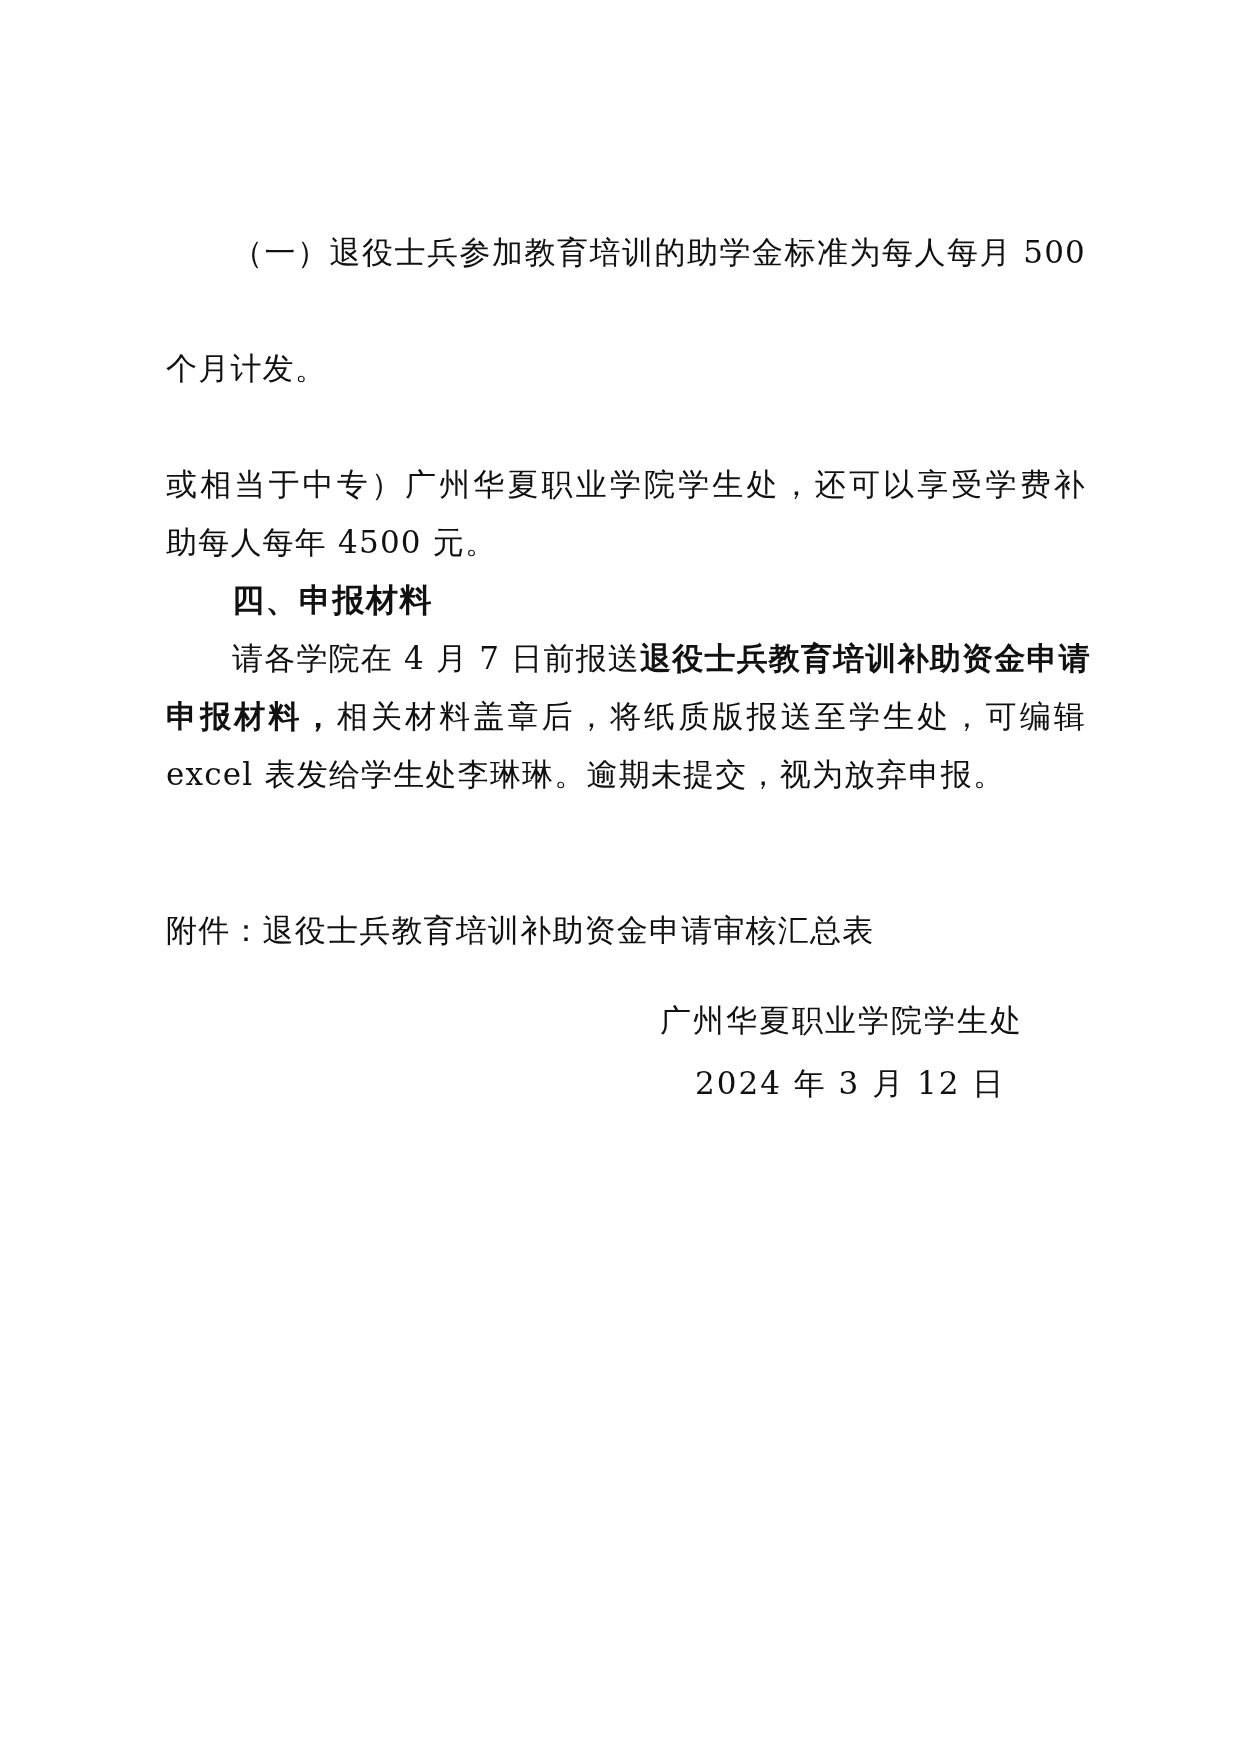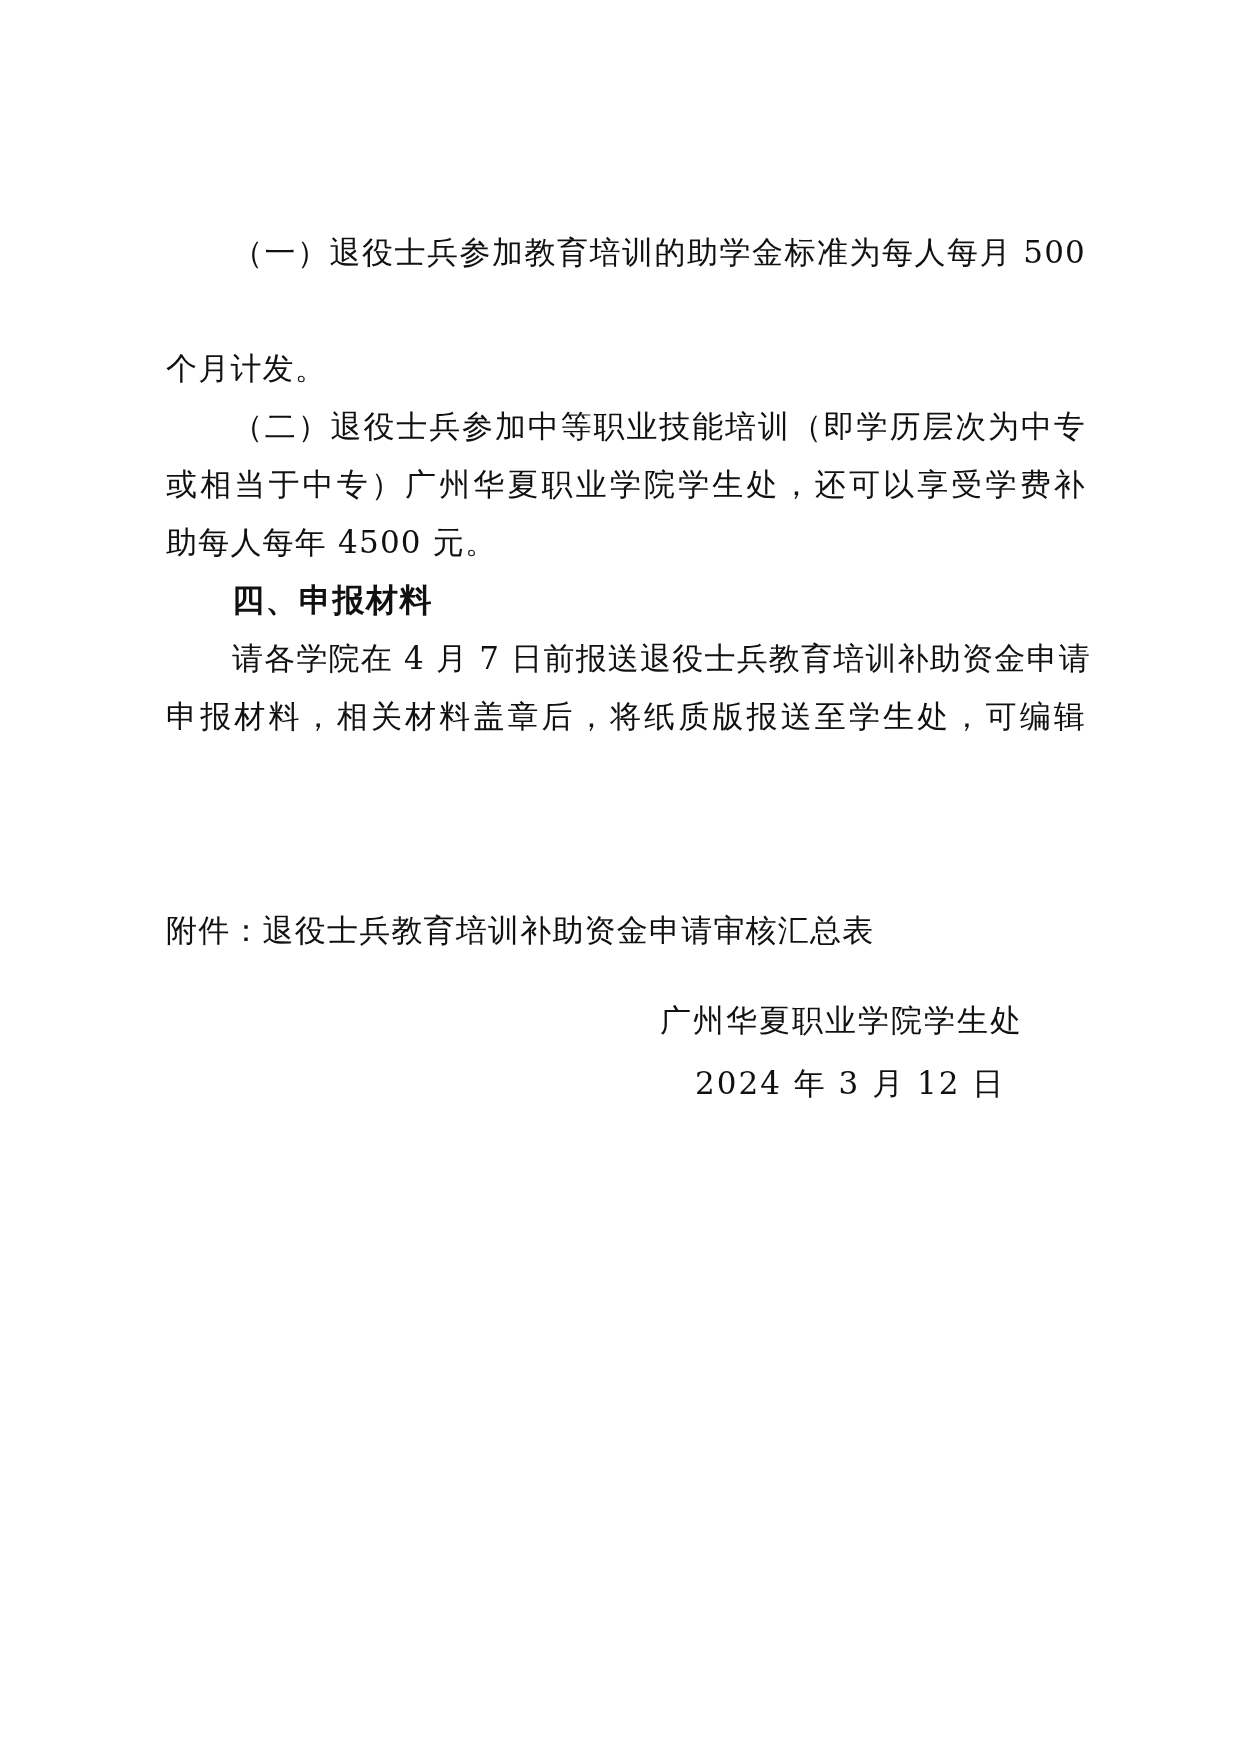--- a/index.html
+++ b/index.html
@@ -31,21 +31,21 @@
       white-space: nowrap;
       letter-spacing: 1.2px;
       text-align: justify;
       text-align-last: justify;
     }
     .line.last {
       text-align: left;
       text-align-last: left;
     }
     .indent { left: 232px; width: 854px; }
-    .bold { font-weight: normal; margin-top: 42px; }
+    .bold { font-weight: bold; margin-top: 42px; }
     .heading {
       position: absolute;
       left: 232px;
       font-size: 32px;
       line-height: 40px;
       font-weight: bold;
       letter-spacing: 1.5px;
       font-family: "DejaVu Sans", "Liberation Sans", sans-serif;
       text-align: right;
     }
@@ -67,27 +67,27 @@
     }
   </style>
 </head>
 <body>
 
 <div class="page">
 
   <div class="line indent" style="top:232px;">（一）退役士兵参加教育培训的助学金标准为每人每月 500</div>
   <div class="line last" style="top:348px;">个月计发。</div>
 
-  <div class="line indent" style="top:406px;">（二）退役士兵参加中等职业技能培训（即学历层次为中专</div>
   <div class="line" style="top:464px;">或相当于中专）广州华夏职业学院学生处，还可以享受学费补</div>
   <div class="line last" style="top:522px;">助每人每年 4500 元。</div>
 
   <div class="heading" style="top:580px;">四、申报材料</div>
 
   <div class="line indent" style="top:638px;"><span>请各学院在 4 月 7 日前报送</span><span class="bold">退役士兵教育培训补助资金申请</span></div>
   <div class="line" style="top:696px;"><span class="bold">申报材料，</span><span>相关材料盖章后，将纸质版报送至学生处，可编辑</span></div>
+  <div class="line last" style="top:754px;">excel 表发给学生处李琳琳。逾期未提交，视为放弃申报。</div>
 
   <div class="attach" style="top:862px;">附件：退役士兵教育培训补助资金申请审核汇总表</div>
 
   <div class="sign" style="top:1000px; left:660px;">广州华夏职业学院学生处</div>
   <div class="sign" style="top:1063px; left:695px;">2024 年 3 月 12 日</div>
 
 </div>
 
 </body></html>

